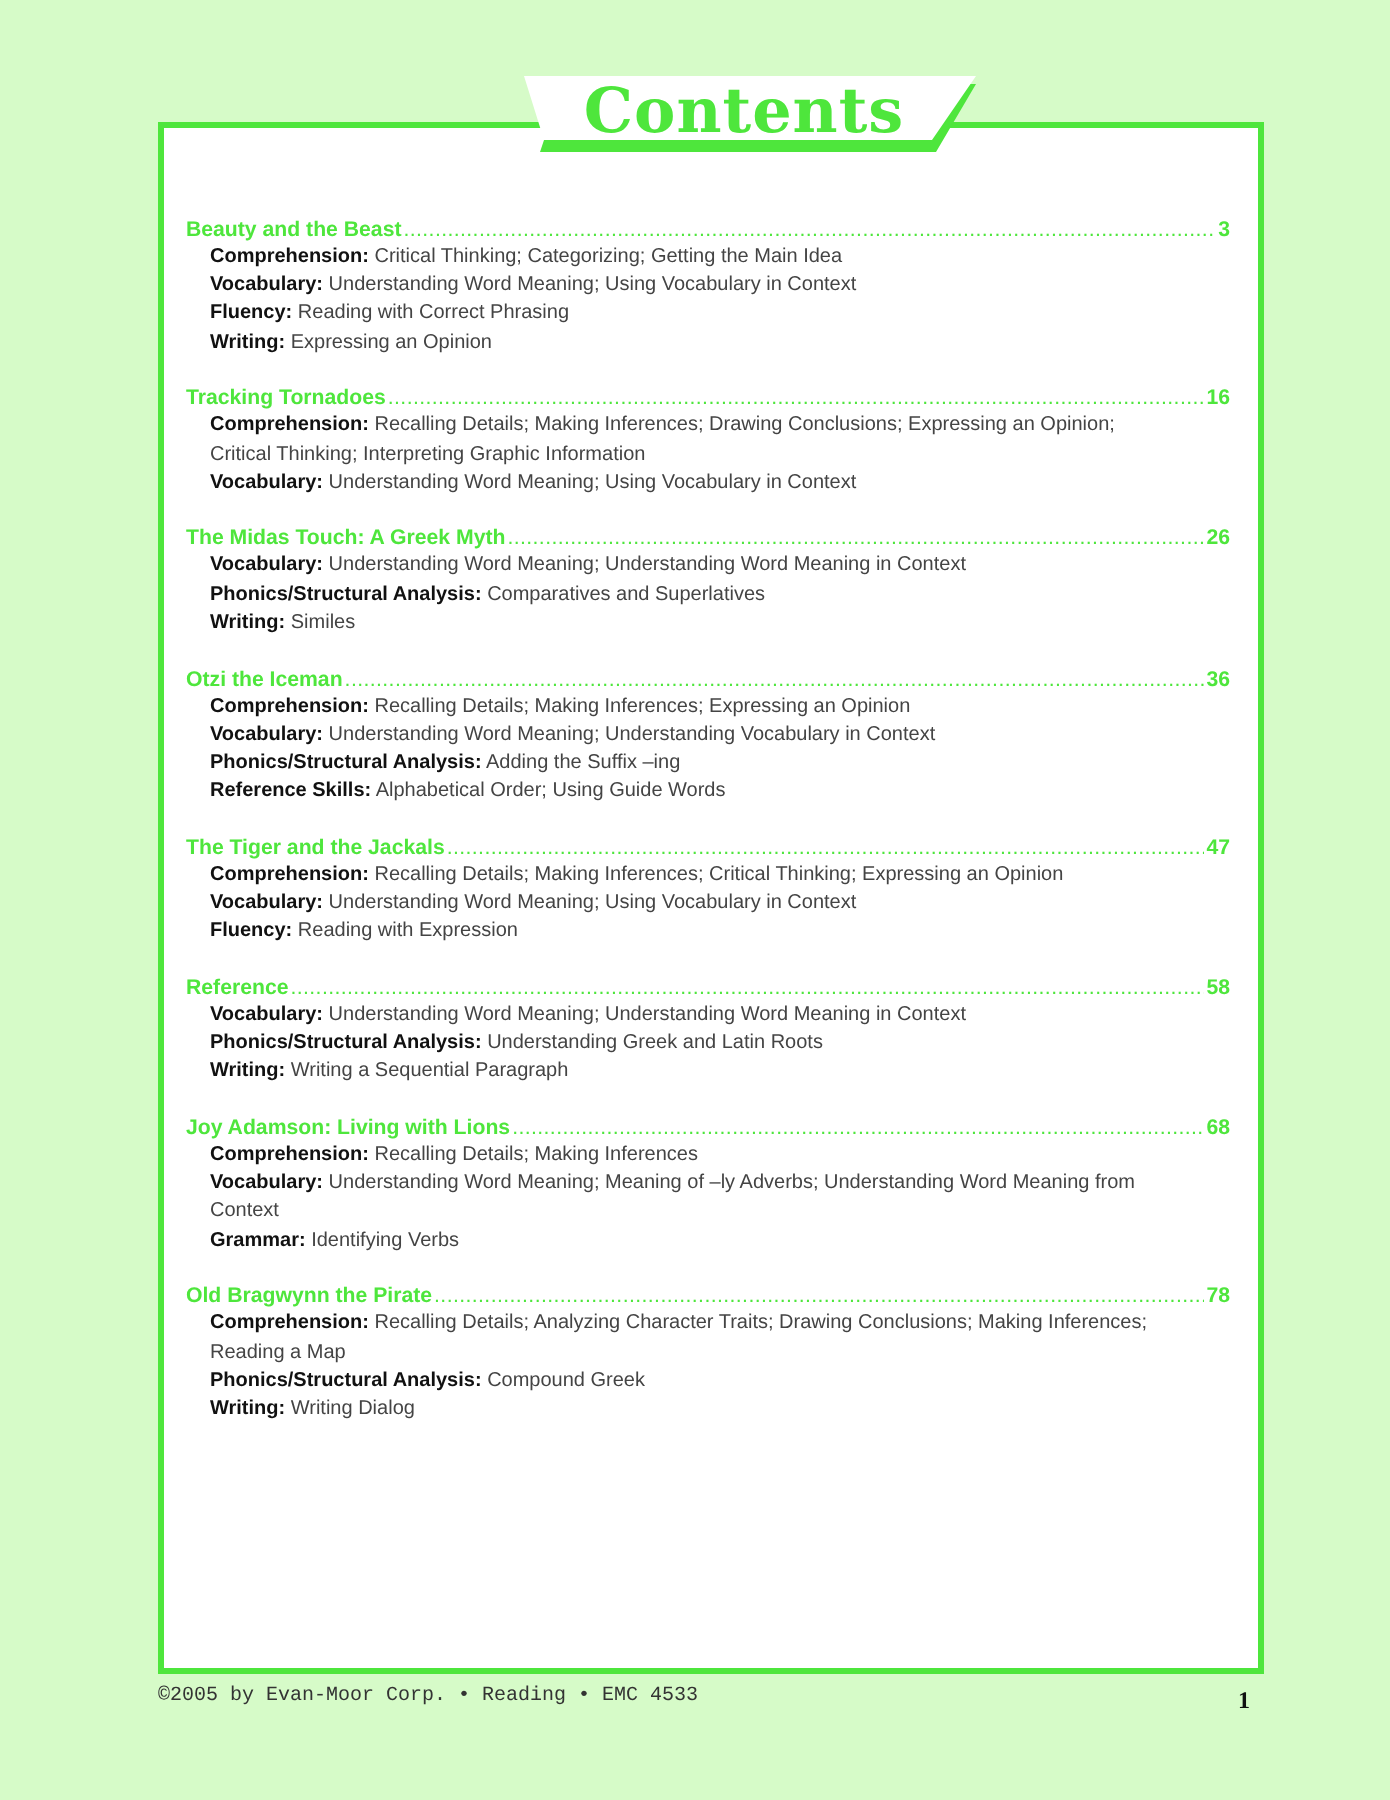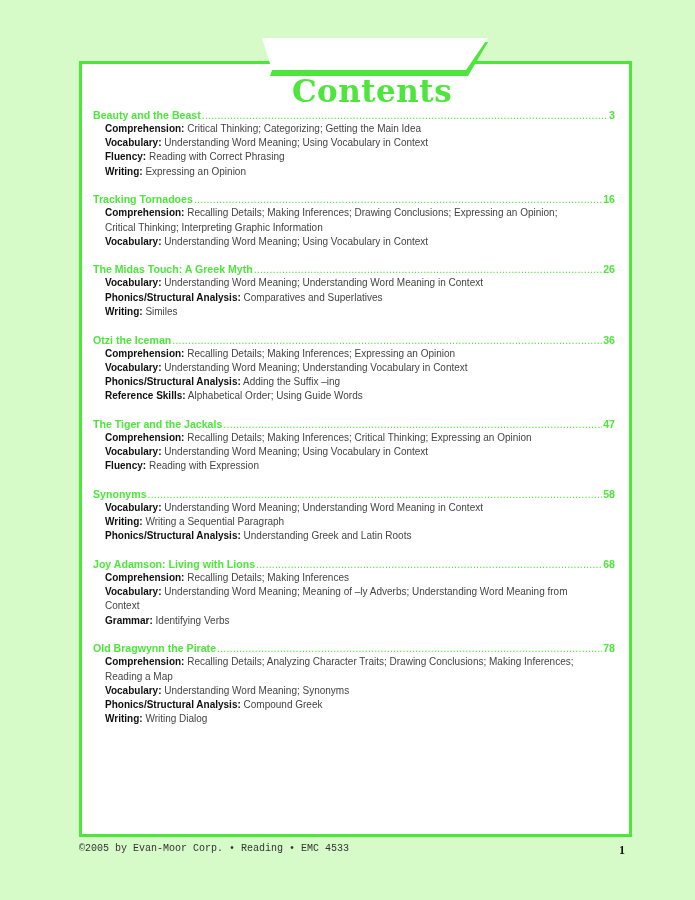--- a/index.html
+++ b/index.html
@@ -26,21 +26,20 @@
     .banner svg { position: absolute; left: 0; top: 0; }
     .banner-title {
       position: absolute;
       left: 0; top: 2px; width: 228px;
       text-align: center;
       font-family: "DejaVu Serif", serif;
       font-weight: bold;
       font-size: 31px;
       color: #4ee63c;
       letter-spacing: 0.5px;
-      margin-top: 35px;
     }
     .toc {
       position: absolute;
       left: 93px; top: 108px;
       width: 522px;
     }
     .entry { margin-bottom: 13.5px; }
     .entry-head {
       display: flex;
       align-items: baseline;
@@ -156,48 +155,47 @@
       <span class="dots"></span>
       <span class="page-num">47</span>
     </div>
     <div class="skill"><span class="skill-label">Comprehension:</span> <span class="skill-text">Recalling Details; Making Inferences; Critical Thinking; Expressing an Opinion</span></div>
     <div class="skill"><span class="skill-label">Vocabulary:</span> <span class="skill-text">Understanding Word Meaning; Using Vocabulary in Context</span></div>
     <div class="skill"><span class="skill-label">Fluency:</span> <span class="skill-text">Reading with Expression</span></div>
   </div>
 
   <div class="entry">
     <div class="entry-head">
-      <span class="entry-title">Synonyms</span>
+      <span class="entry-title">Reference</span>
       <span class="dots"></span>
       <span class="page-num">58</span>
     </div>
     <div class="skill"><span class="skill-label">Vocabulary:</span> <span class="skill-text">Understanding Word Meaning; Understanding Word Meaning in Context</span></div>
+    <div class="skill"><span class="skill-label">Phonics/Structural Analysis:</span> <span class="skill-text">Understanding Greek and Latin Roots</span></div>
     <div class="skill"><span class="skill-label">Writing:</span> <span class="skill-text">Writing a Sequential Paragraph</span></div>
-    <div class="skill"><span class="skill-label">Phonics/Structural Analysis:</span> <span class="skill-text">Understanding Greek and Latin Roots</span></div>
   </div>
 
   <div class="entry">
     <div class="entry-head">
       <span class="entry-title">Joy Adamson: Living with Lions</span>
       <span class="dots"></span>
       <span class="page-num">68</span>
     </div>
     <div class="skill"><span class="skill-label">Comprehension:</span> <span class="skill-text">Recalling Details; Making Inferences</span></div>
     <div class="skill"><span class="skill-label">Vocabulary:</span> <span class="skill-text">Understanding Word Meaning; Meaning of –ly Adverbs; Understanding Word Meaning from Context</span></div>
     <div class="skill"><span class="skill-label">Grammar:</span> <span class="skill-text">Identifying Verbs</span></div>
   </div>
 
   <div class="entry">
     <div class="entry-head">
       <span class="entry-title">Old Bragwynn the Pirate</span>
       <span class="dots"></span>
       <span class="page-num">78</span>
     </div>
     <div class="skill"><span class="skill-label">Comprehension:</span> <span class="skill-text">Recalling Details; Analyzing Character Traits; Drawing Conclusions; Making Inferences; Reading a Map</span></div>
-    <div class="skill"><span class="skill-label">Vocabulary:</span> <span class="skill-text">Understanding Word Meaning; Synonyms</span></div>
     <div class="skill"><span class="skill-label">Phonics/Structural Analysis:</span> <span class="skill-text">Compound Greek</span></div>
     <div class="skill"><span class="skill-label">Writing:</span> <span class="skill-text">Writing Dialog</span></div>
   </div>
 
 </div>
 
 <div class="footer-left">©2005 by Evan-Moor Corp. • Reading • EMC 4533</div>
 <div class="footer-right">1</div>
 
 </body></html>

